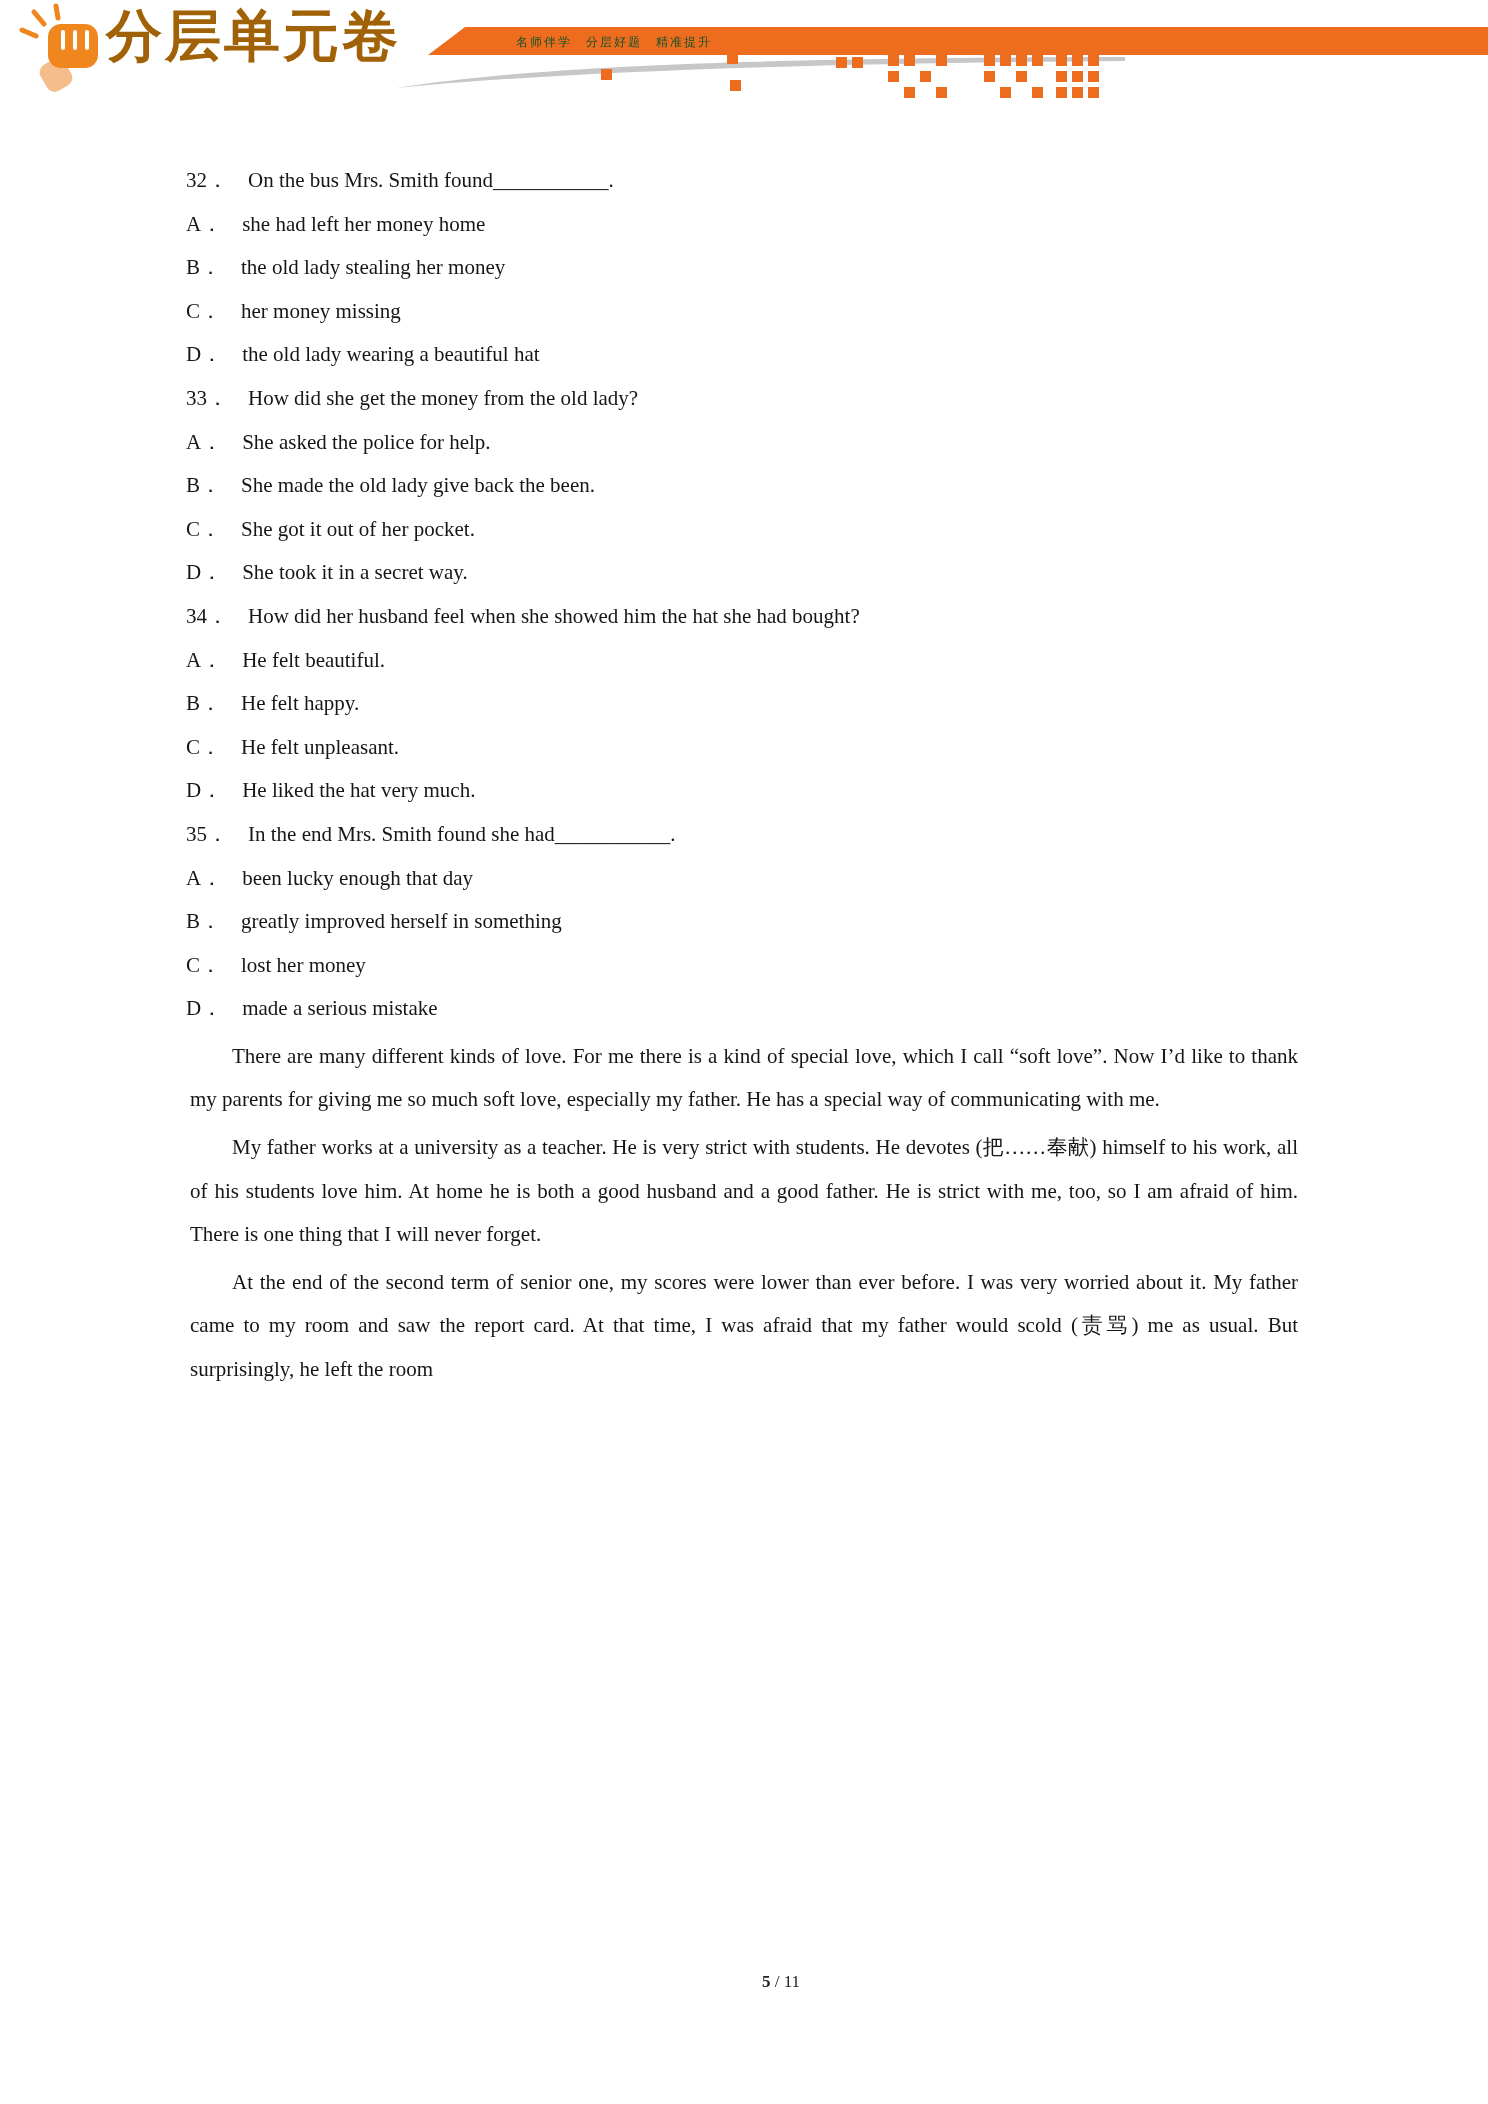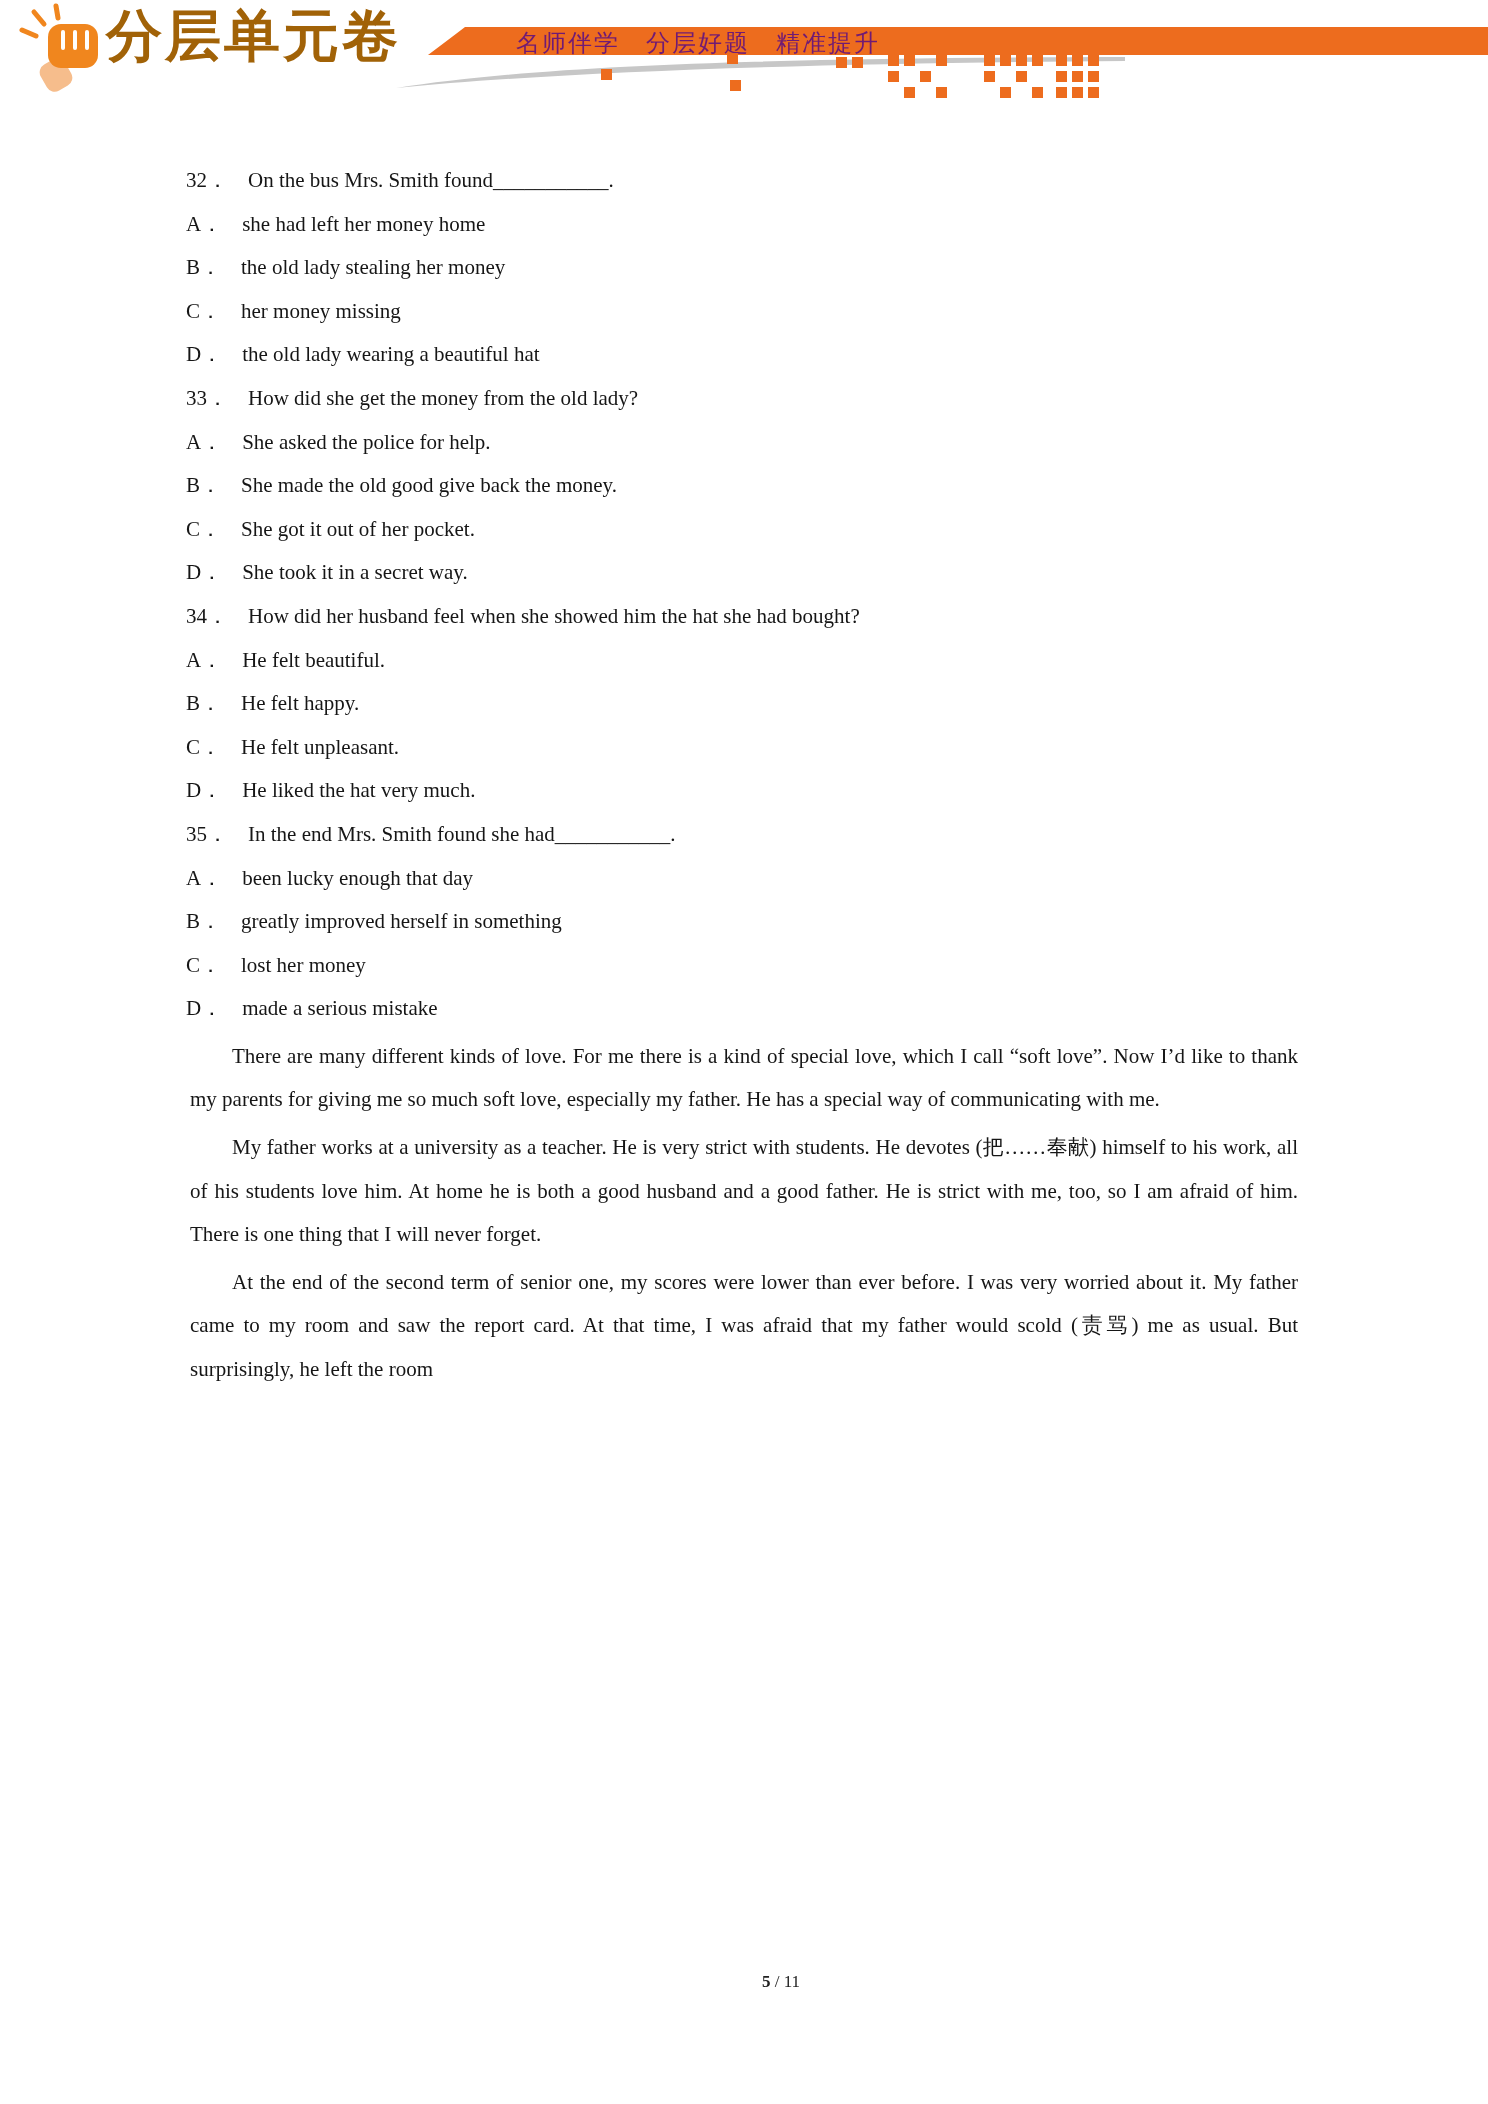--- a/index.html
+++ b/index.html
@@ -20,21 +20,21 @@
   .fist{position:absolute;left:14px;top:2px;}
   .logo{
     position:absolute;left:106px;top:4px;
     font-family:"Liberation Sans","DejaVu Sans",sans-serif;
     font-weight:900;font-size:56px;line-height:64px;
     color:#a16207;letter-spacing:3px;white-space:nowrap;
   }
   .banner-text{
     position:absolute;left:516px;top:29px;line-height:27px;
     font-family:"Liberation Sans","DejaVu Sans",sans-serif;
-    font-size:24px;color:#701a75;letter-spacing:2px;white-space:nowrap;
+    font-size:12px;color:#14532d;letter-spacing:2px;white-space:nowrap;
   }
   .pixels{position:absolute;left:0;top:0;width:1488px;height:115px;pointer-events:none;}
   .pixels div{position:absolute;width:11px;height:11px;background:var(--accent);}
   
   .content{
     margin:44px 186px 0 186px;
     font-size:21px;
     line-height:43.6px;
   }
   .ln{white-space:nowrap;}
@@ -111,21 +111,21 @@
   <main class="content">
 
     <div class="ln"><span class="lbl">32．</span><span>On the bus Mrs. Smith found___________.</span></div>
     <div class="ln"><span class="lbl">A．</span><span>she had left her money home</span></div>
     <div class="ln"><span class="lbl">B．</span><span>the old lady stealing her money</span></div>
     <div class="ln"><span class="lbl">C．</span><span>her money missing</span></div>
     <div class="ln"><span class="lbl">D．</span><span>the old lady wearing a beautiful hat</span></div>
 
     <div class="ln"><span class="lbl">33．</span><span>How did she get the money from the old lady?</span></div>
     <div class="ln"><span class="lbl">A．</span><span>She asked the police for help.</span></div>
-    <div class="ln"><span class="lbl">B．</span><span>She made the old good give back the money.</span></div>
+    <div class="ln"><span class="lbl">B．</span><span>She made the old lady give back the been.</span></div>
     <div class="ln"><span class="lbl">C．</span><span>She got it out of her pocket.</span></div>
     <div class="ln"><span class="lbl">D．</span><span>She took it in a secret way.</span></div>
 
     <div class="ln"><span class="lbl">34．</span><span>How did her husband feel when she showed him the hat she had bought?</span></div>
     <div class="ln"><span class="lbl">A．</span><span>He felt beautiful.</span></div>
     <div class="ln"><span class="lbl">B．</span><span>He felt happy.</span></div>
     <div class="ln"><span class="lbl">C．</span><span>He felt unpleasant.</span></div>
     <div class="ln"><span class="lbl">D．</span><span>He liked the hat very much.</span></div>
 
     <div class="ln"><span class="lbl">35．</span><span>In the end Mrs. Smith found she had___________.</span></div>

